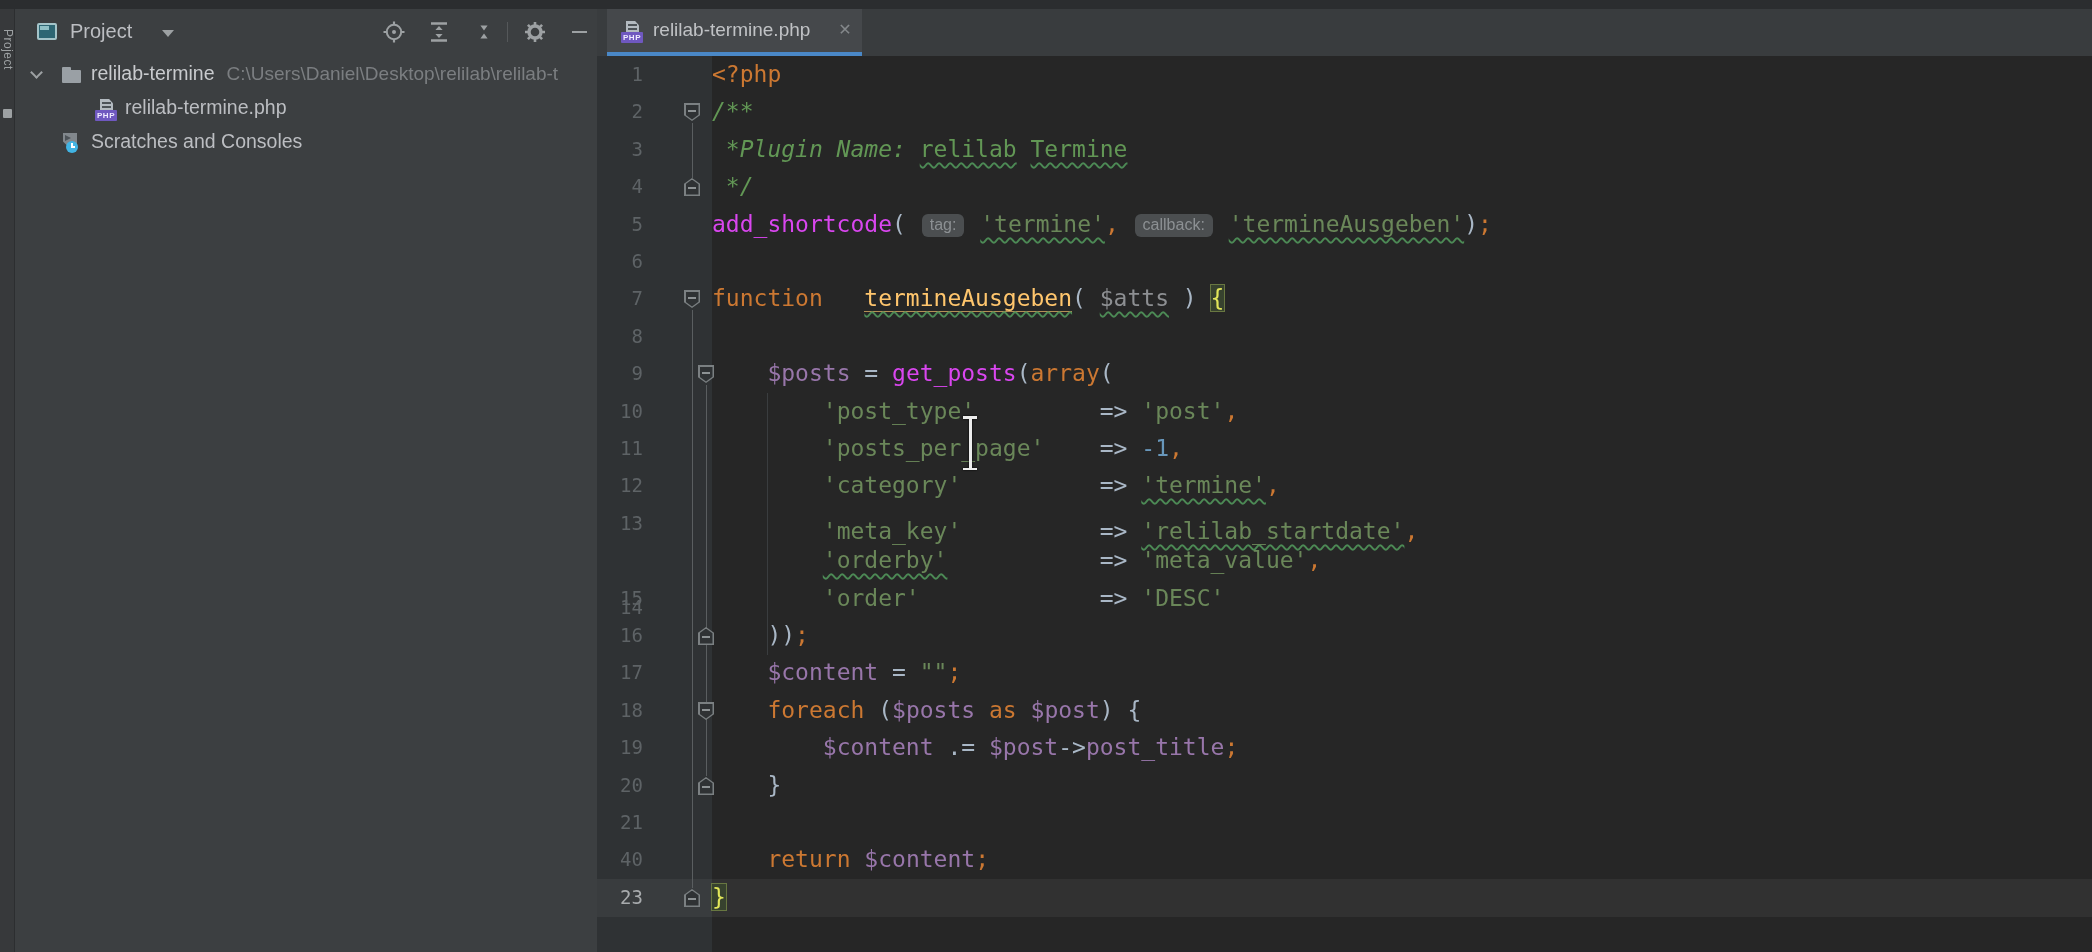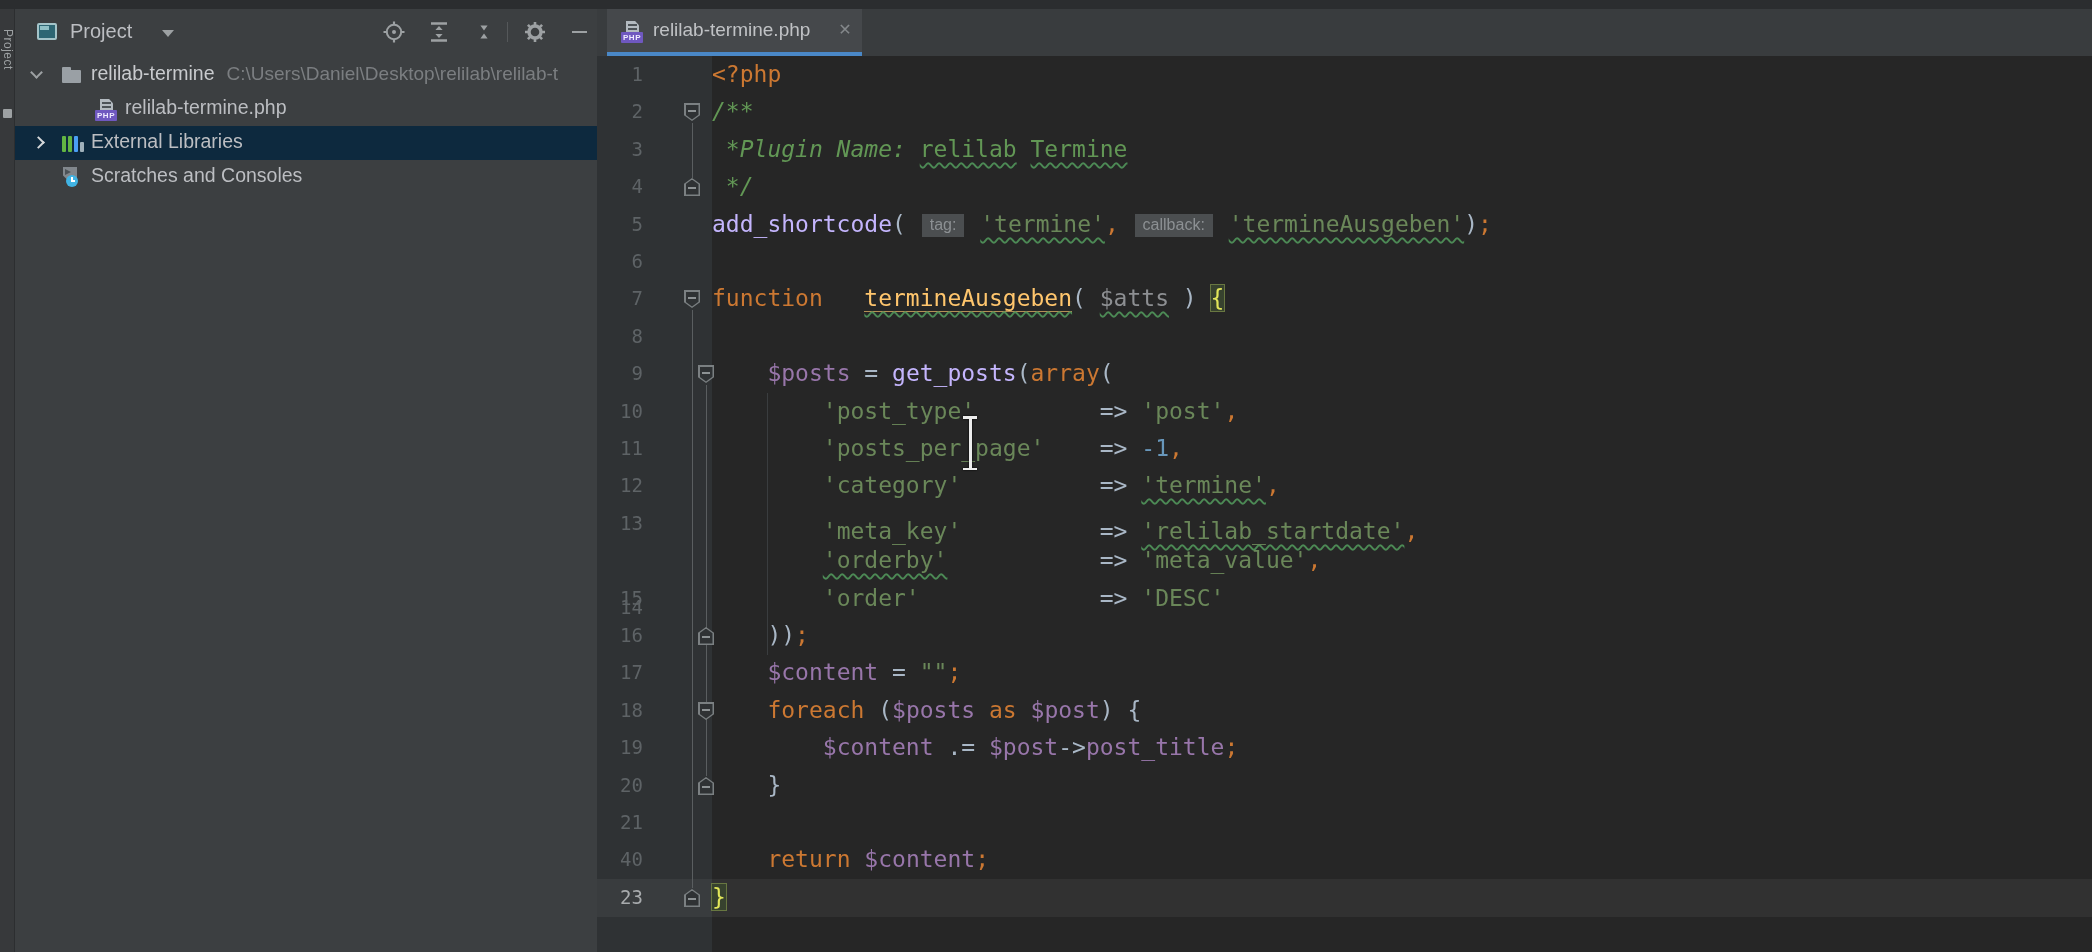--- a/index.html
+++ b/index.html
@@ -88,33 +88,33 @@
   .fm .inner { position:absolute; inset:1.5px; background:#2f3234; }
   .fm.f-start .outer, .fm.f-start .inner { clip-path:polygon(0 0,100% 0,100% 68%,50% 100%,0 68%); }
   .fm.f-end .outer,   .fm.f-end .inner   { clip-path:polygon(50% 0,100% 32%,100% 100%,0 100%,0 32%); }
   .fm .dash { position:absolute; left:4px; width:8px; height:2px; background:#8d9294; }
   .fm.f-start .dash { top:7px; } .fm.f-end .dash { top:9px; }
 
   #code { position:absolute; left:115px; top:0; z-index:4; }
   .cl { position:absolute; left:0; white-space:pre; font:23px "DejaVu Sans Mono", monospace; line-height:37.4px; height:38px; color:#a9b7c6; }
   .sg-kw   { color:#cc7832; }
   .sg-punc { color:#a9b7c6; }
-  .sg-call { color:#c4b5fd; }
+  .sg-call { color:#d946ef; }
   .sg-semi { color:#cc7832; }
   .sg-str  { color:#6a8759; }
   .sg-strw { color:#6a8759; text-decoration:underline wavy #4c8a55 1.5px; text-underline-offset:5px; }
   .sg-cmt  { color:#629755; font-style:italic; }
   .sg-cmtw { color:#629755; text-decoration:underline wavy #4c8a55 1.5px; text-underline-offset:5px; }
   .sg-var  { color:#9876aa; }
   .sg-varg { color:#8d8f92; text-decoration:underline wavy #4c8a55 1.5px; text-underline-offset:5px; }
   .sg-num  { color:#6897bb; }
   .sg-fname{ color:#ffc66d; border-bottom:1px solid rgba(255,198,109,.65); text-decoration:underline wavy #4c8a55 1.5px; text-underline-offset:5px; }
   .sg-brace{ color:#e2e65a; background:#37422e; box-shadow:0 0 0 1px #687741; }
   .sg-hint { display:inline-block; background:#4b4e50; color:#8c9093; font:16px "Liberation Sans", sans-serif;
-             border-radius:0; padding:2px 8px 3px; margin:0 2px; vertical-align:2px;text-align:right; }
+             border-radius:6px; padding:2px 8px 3px; margin:0 2px; vertical-align:2px;text-align:right; }
 
   
   #ibeam { position:absolute; z-index:9; width:20px; height:54px; filter:drop-shadow(0 0 1px rgba(0,0,0,.9)); }
   #ibeam .v { position:absolute; left:9px; top:2px; width:2.5px; height:50px; background:#ececec; }
   #ibeam .h1,#ibeam .h2 { position:absolute; left:3px; width:14px; height:2.5px; background:#ececec; }
   #ibeam .h1 { top:0; } #ibeam .h2 { bottom:0; }
 
   svg { display:block; }
 </style>
 </head>
@@ -168,25 +168,20 @@
     </div>
     <div id="tree">
         <div class="trow">
           <span class="chev down"></span>
           <span class="t-icon" style="left:46px"><span class="ic ic-folder"><span class="f-tab"></span><span class="f-body"></span></span></span>
           <span class="t-label b" style="left:76px">relilab-termine<span class="t-path">C:\Users\Daniel\Desktop\relilab\relilab-t</span></span>
         </div>
         <div class="trow">
           <span class="t-icon" style="left:80px"><span class="ic ic-php"><span class="p-page"></span><span class="p-badge">PHP</span></span></span>
           <span class="t-label" style="left:110px">relilab-termine.php</span>
-        </div>
-        <div class="trow sel">
-          <span class="chev right"></span>
-          <span class="t-icon" style="left:46px"><span class="ic ic-lib"><i class="b1"></i><i class="b2"></i><i class="b3"></i><i class="b4"></i></span></span>
-          <span class="t-label" style="left:76px">External Libraries</span>
         </div>
         <div class="trow">
           <span class="t-icon" style="left:46px"><span class="ic ic-scr"><span class="s-sq"></span><span class="s-clock"></span></span></span>
           <span class="t-label" style="left:76px">Scratches and Consoles</span>
         </div>
       </div>
   </div>
 
   <div id="tabbar">
     <div id="tab1">

